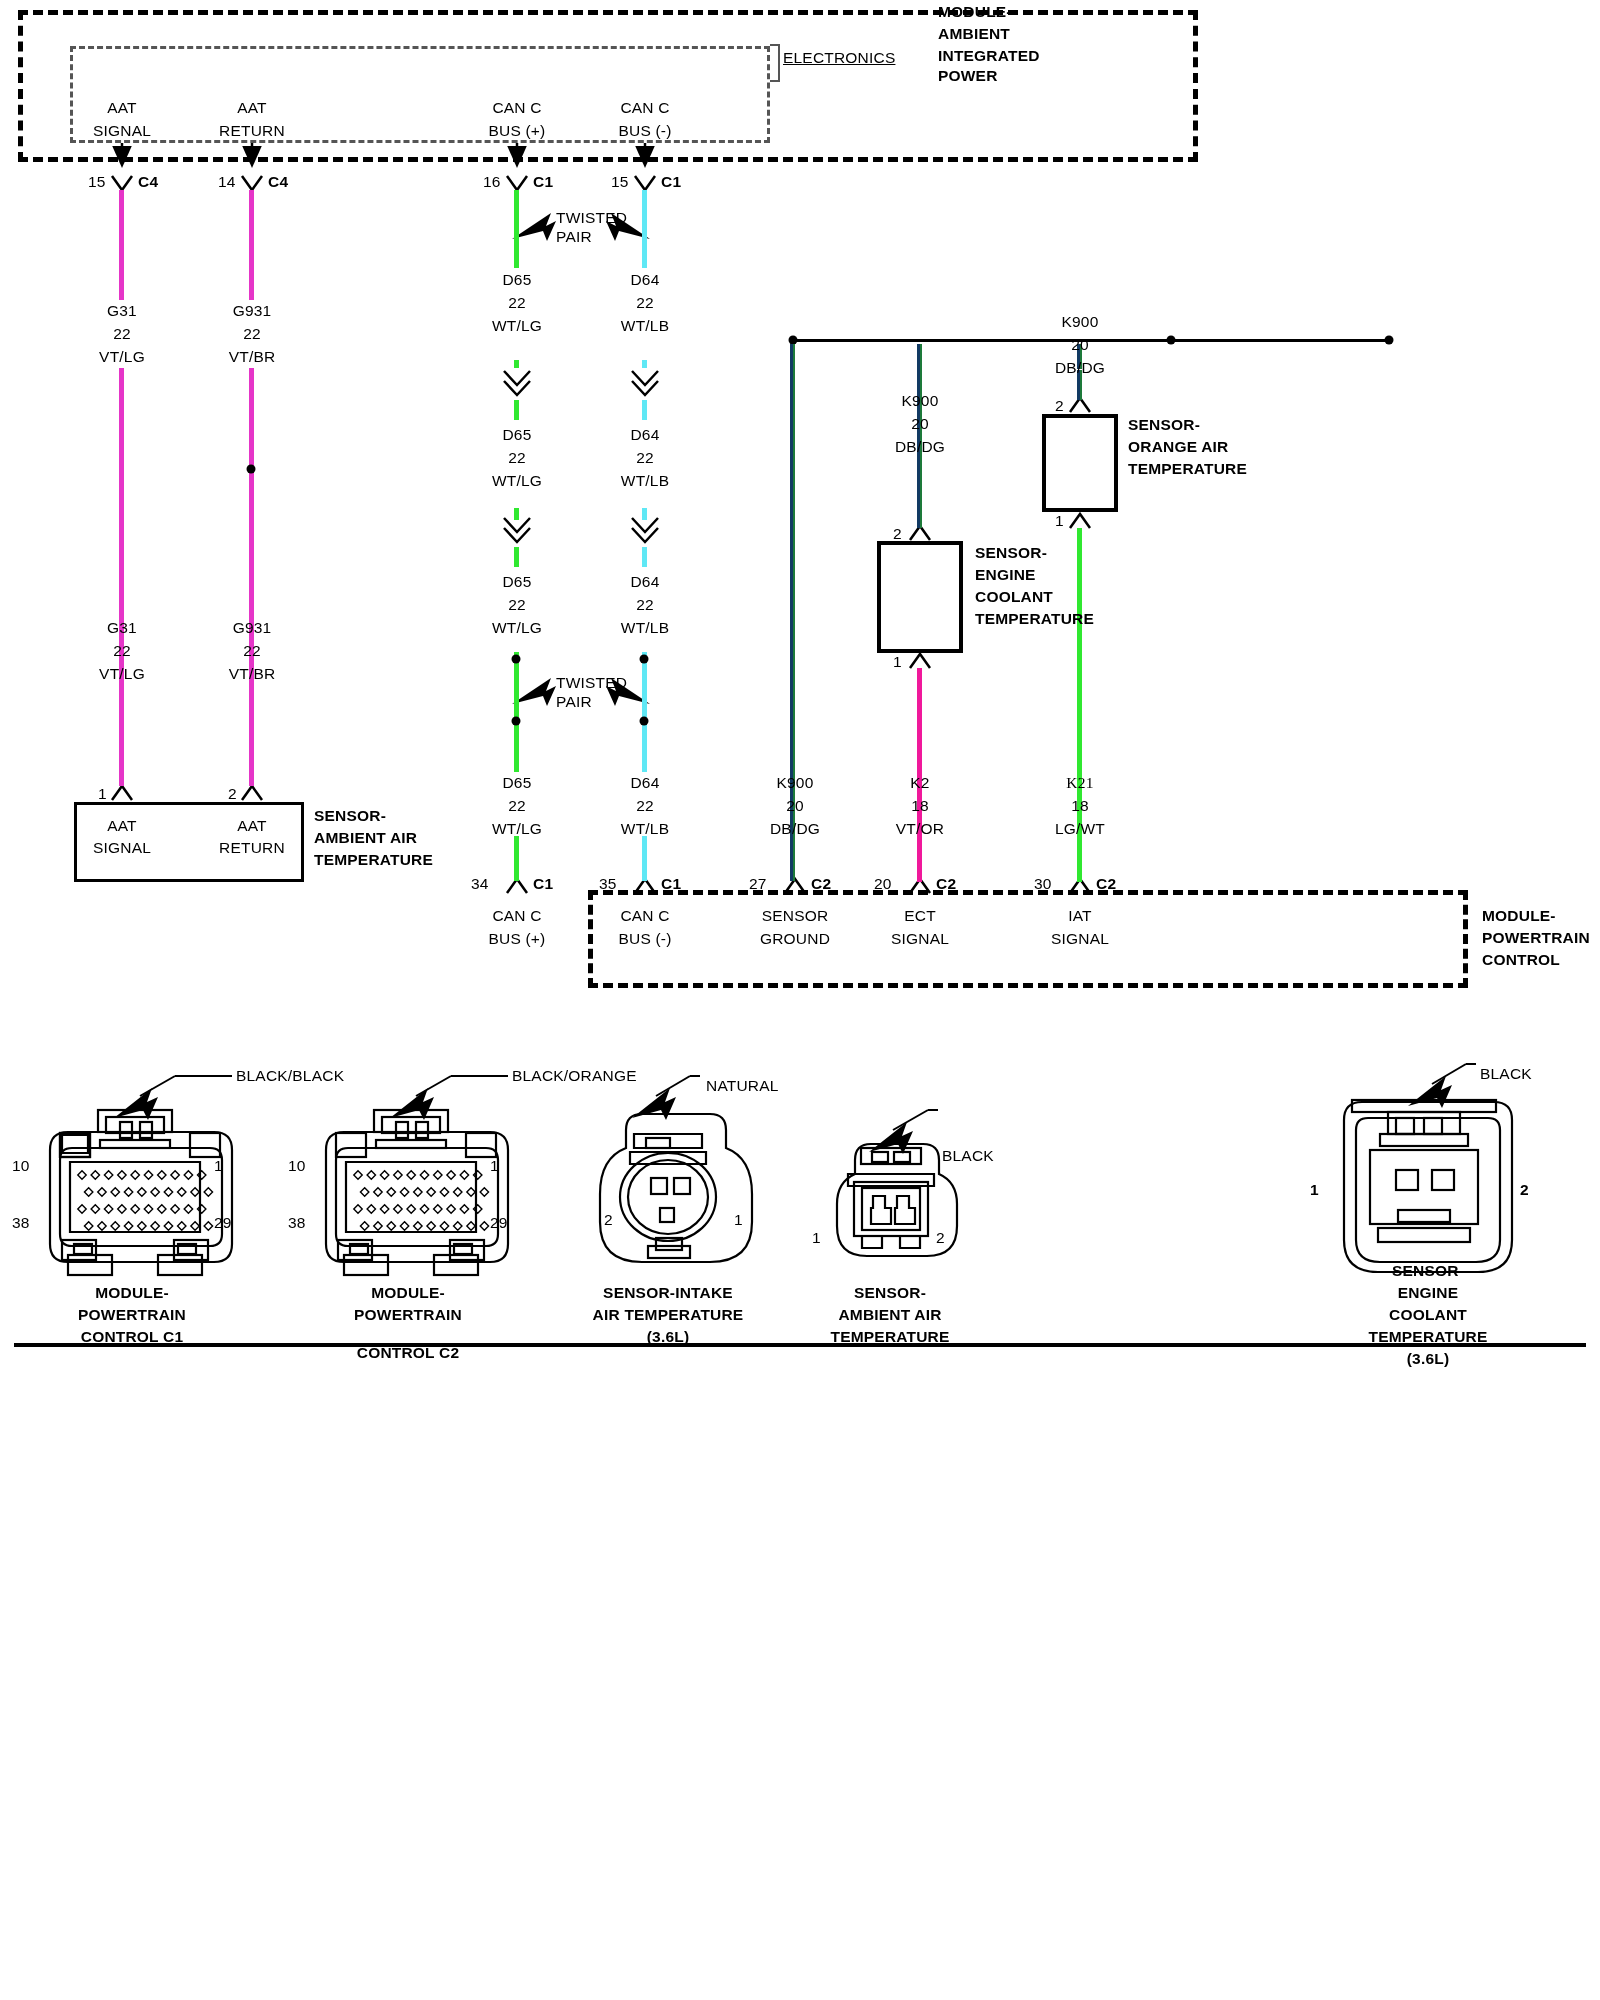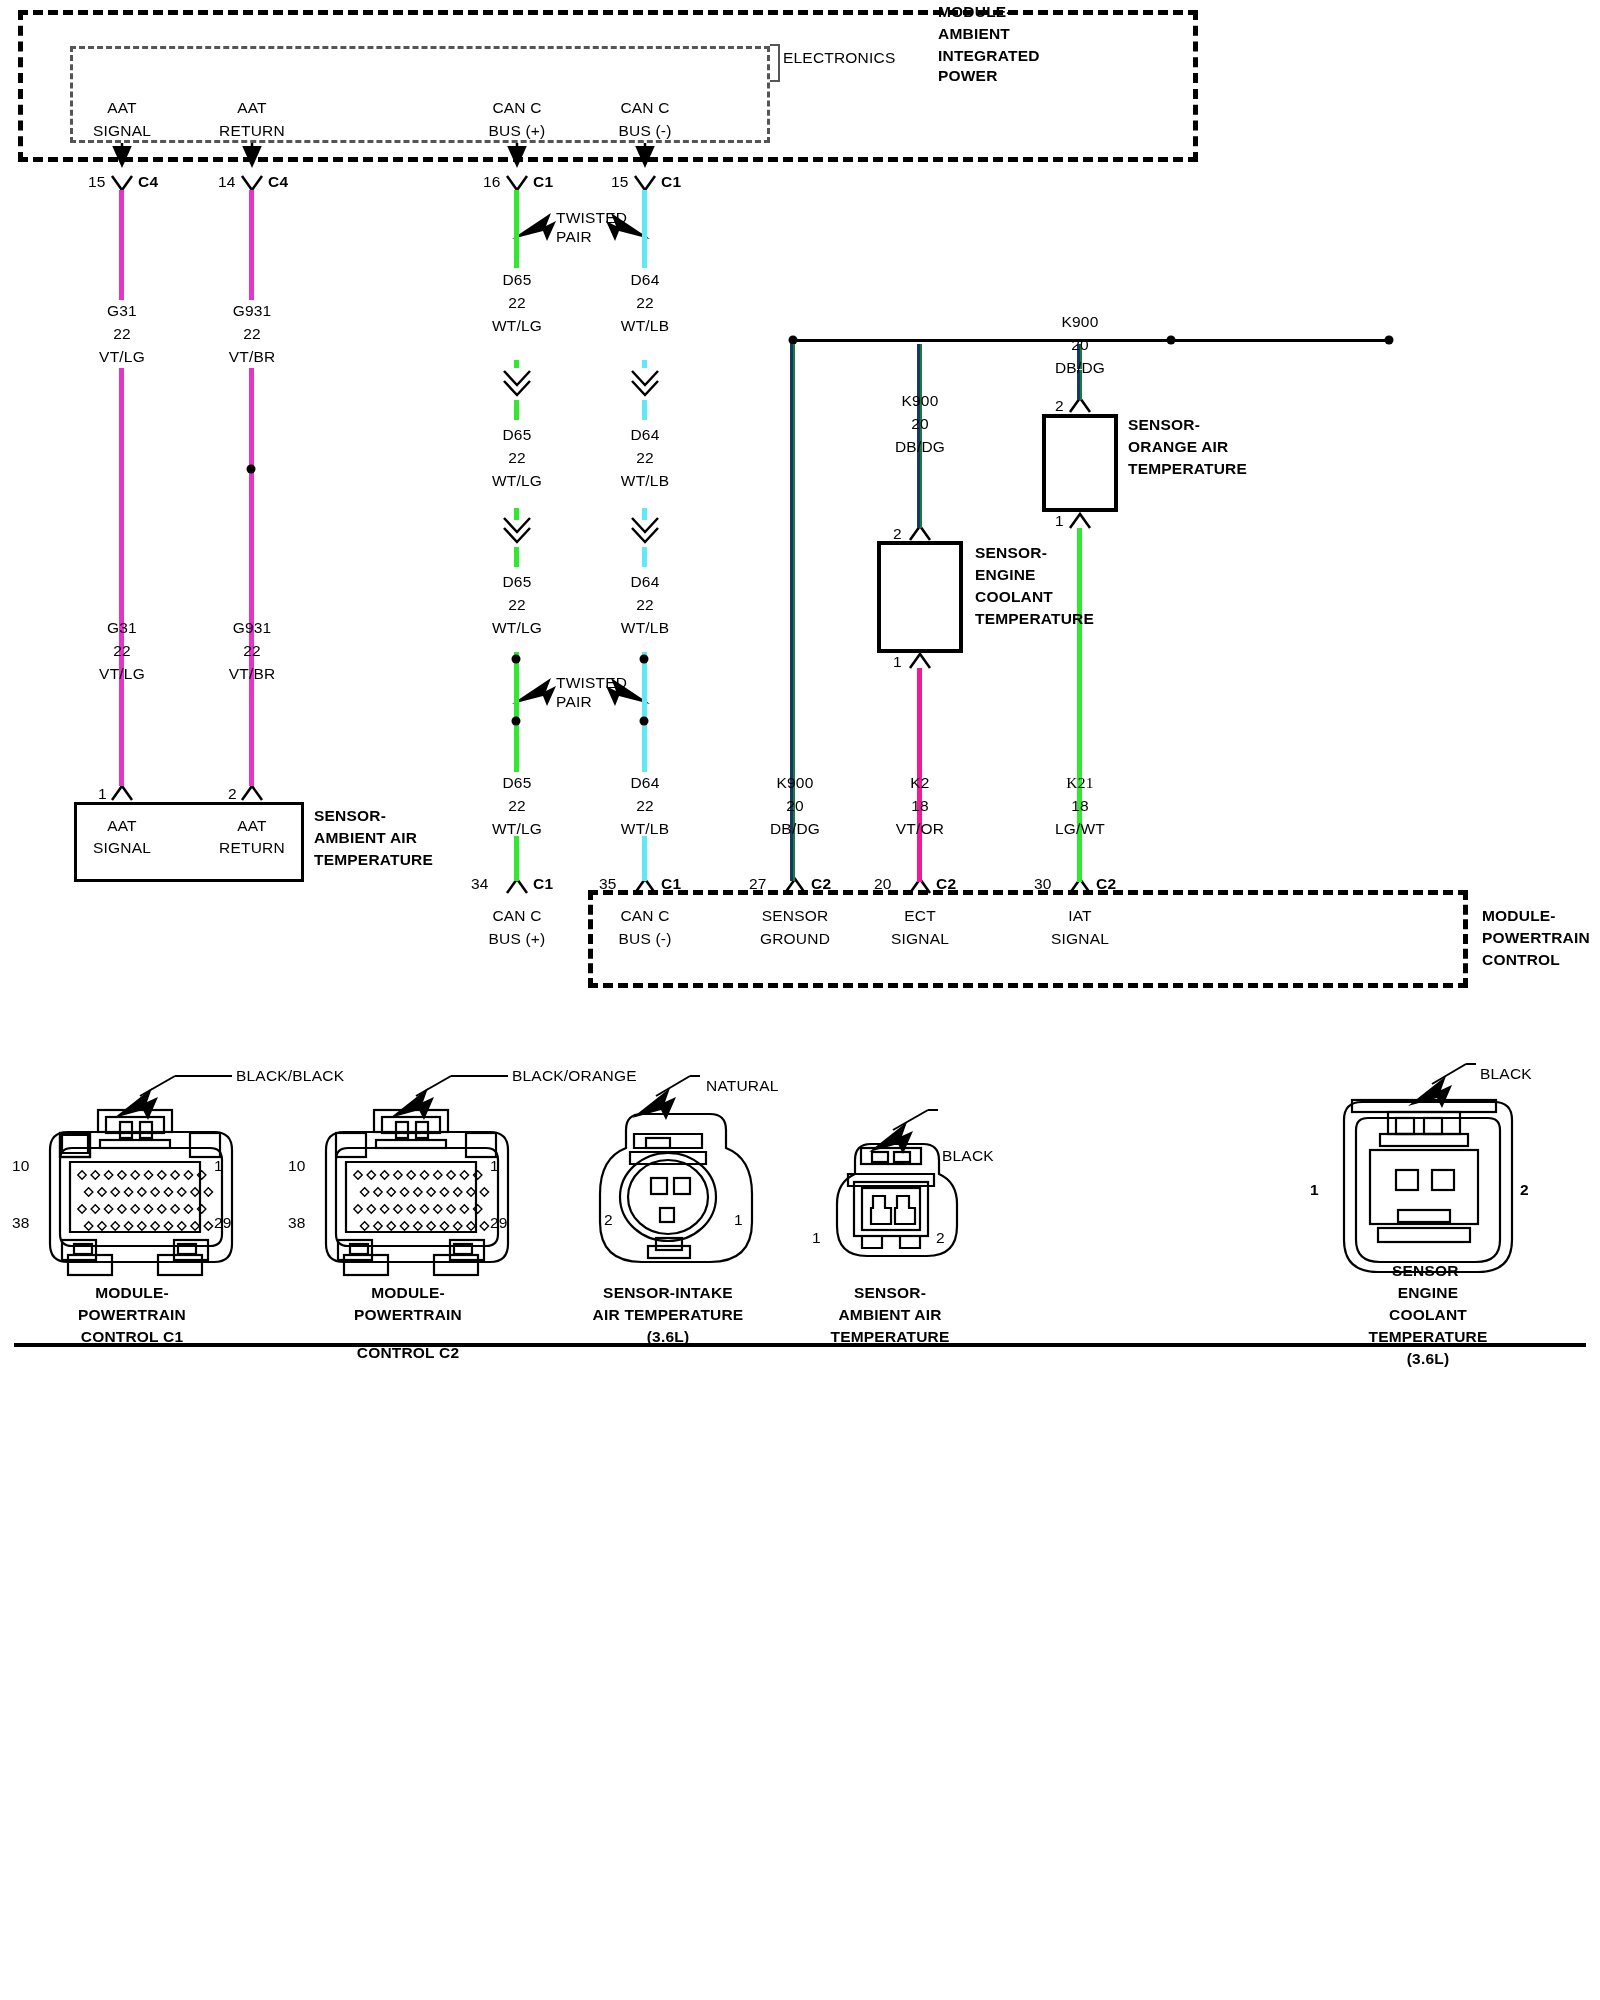--- a/index.html
+++ b/index.html
@@ -315,21 +315,21 @@
     </svg>
 
   <div class="dashbox" style="left:18px;top:10px;width:1180px;height:152px;"></div>
 
   <div class="dashbox thin" style="left:70px;top:46px;width:700px;height:97px;"></div>
 
   <div class="txt b" style="left:938px;top:4px;">MODULE-</div>
   <div class="txt b" style="left:938px;top:26px;">AMBIENT</div>
   <div class="txt b" style="left:938px;top:48px;">INTEGRATED</div>
   <div class="txt b" style="left:938px;top:68px;">POWER</div>
-  <div class="txt" style="left:783px;top:50px;">ELECTRONICS</div>
+  <div class="txt" style="left:783px;top:50px;text-decoration:underline;">ELECTRONICS</div>
 
   <div class="abs" style="left:770px;top:44px;width:8px;height:34px;border:2px solid #555;border-left:none;"></div>
 
   <div class="txt ctr" style="left:122px;top:100px;">AAT</div>
   <div class="txt ctr" style="left:122px;top:123px;">SIGNAL</div>
   <div class="txt ctr" style="left:252px;top:100px;">AAT</div>
   <div class="txt ctr" style="left:252px;top:123px;">RETURN</div>
   <div class="txt ctr" style="left:517px;top:100px;">CAN C</div>
   <div class="txt ctr" style="left:517px;top:123px;">BUS (+)</div>
   <div class="txt ctr" style="left:645px;top:100px;">CAN C</div>

